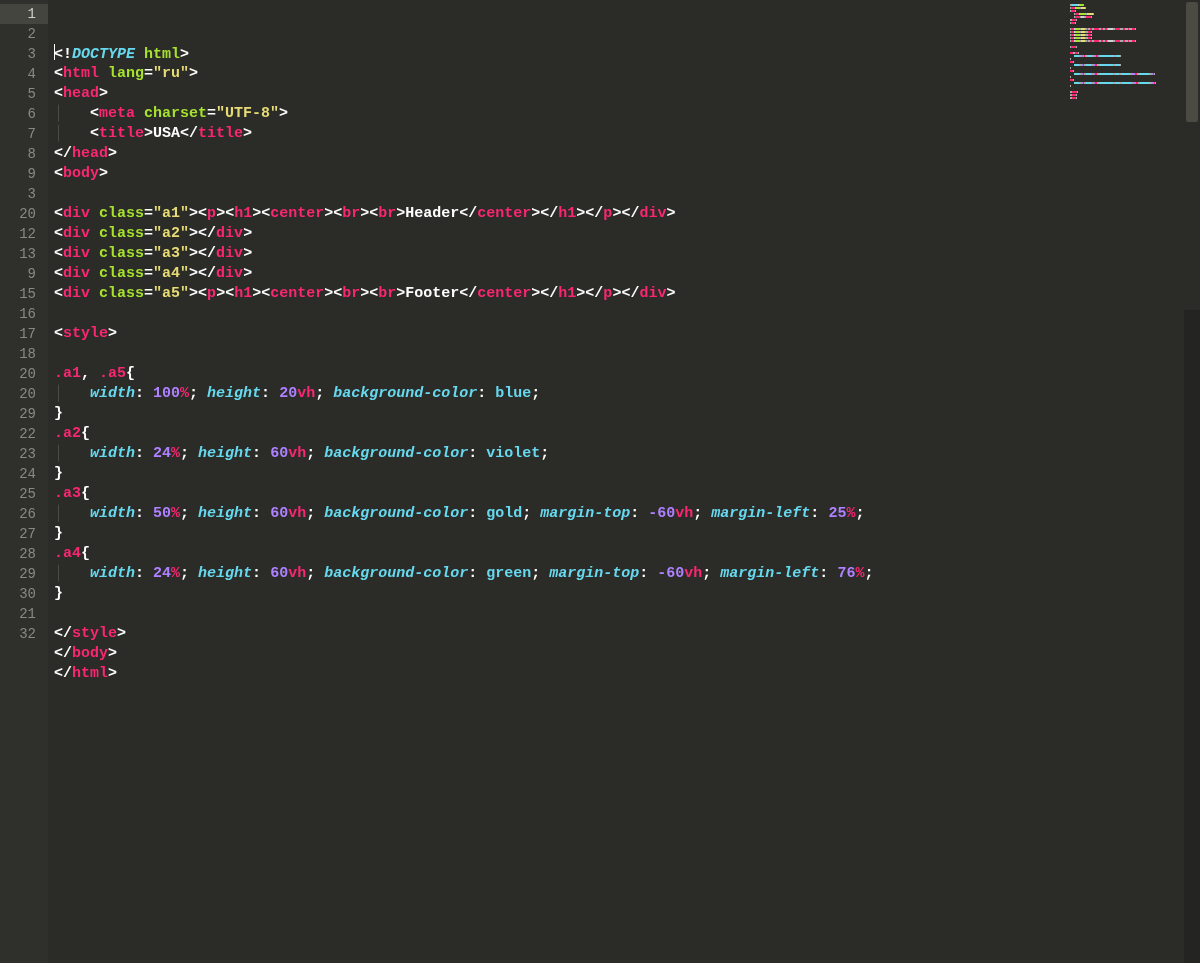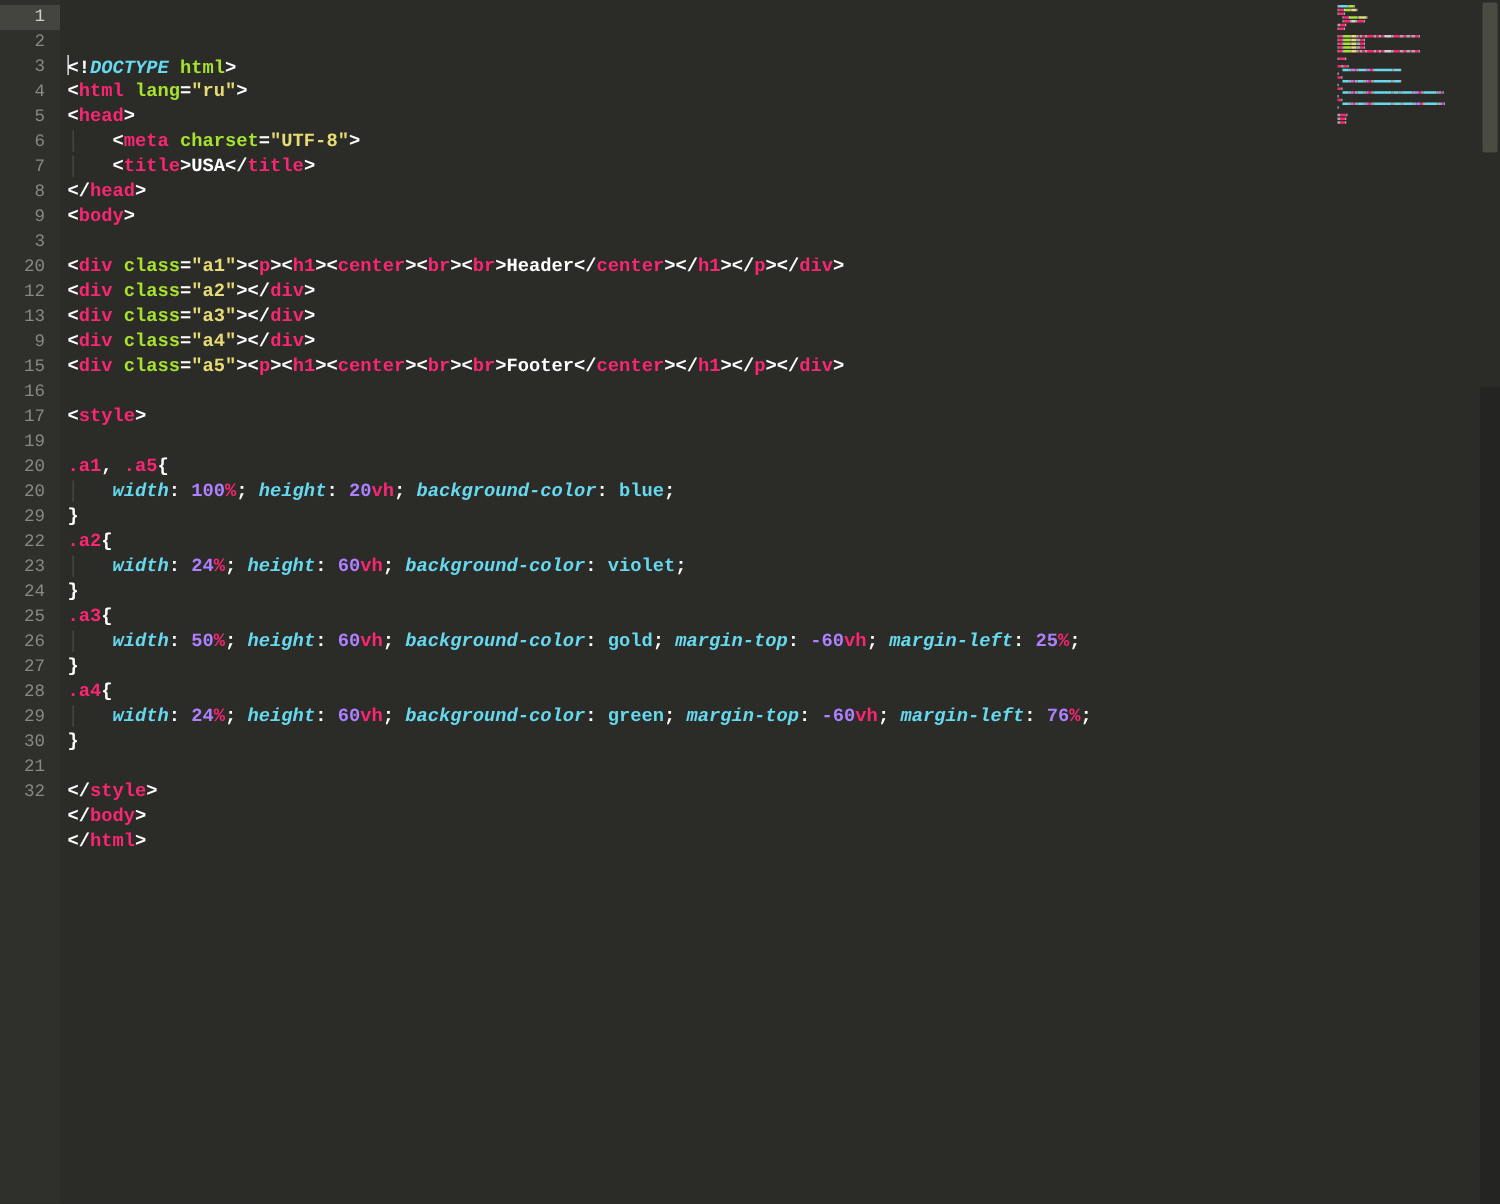--- a/index.html
+++ b/index.html
@@ -139,21 +139,21 @@
       <div class="ln">8</div>
       <div class="ln">9</div>
       <div class="ln">3</div>
       <div class="ln">20</div>
       <div class="ln">12</div>
       <div class="ln">13</div>
       <div class="ln">9</div>
       <div class="ln">15</div>
       <div class="ln">16</div>
       <div class="ln">17</div>
-      <div class="ln">19</div>
+      <div class="ln">18</div>
       <div class="ln">20</div>
       <div class="ln">20</div>
       <div class="ln">29</div>
       <div class="ln">22</div>
       <div class="ln">23</div>
       <div class="ln">24</div>
       <div class="ln">25</div>
       <div class="ln">26</div>
       <div class="ln">27</div>
       <div class="ln">28</div>

